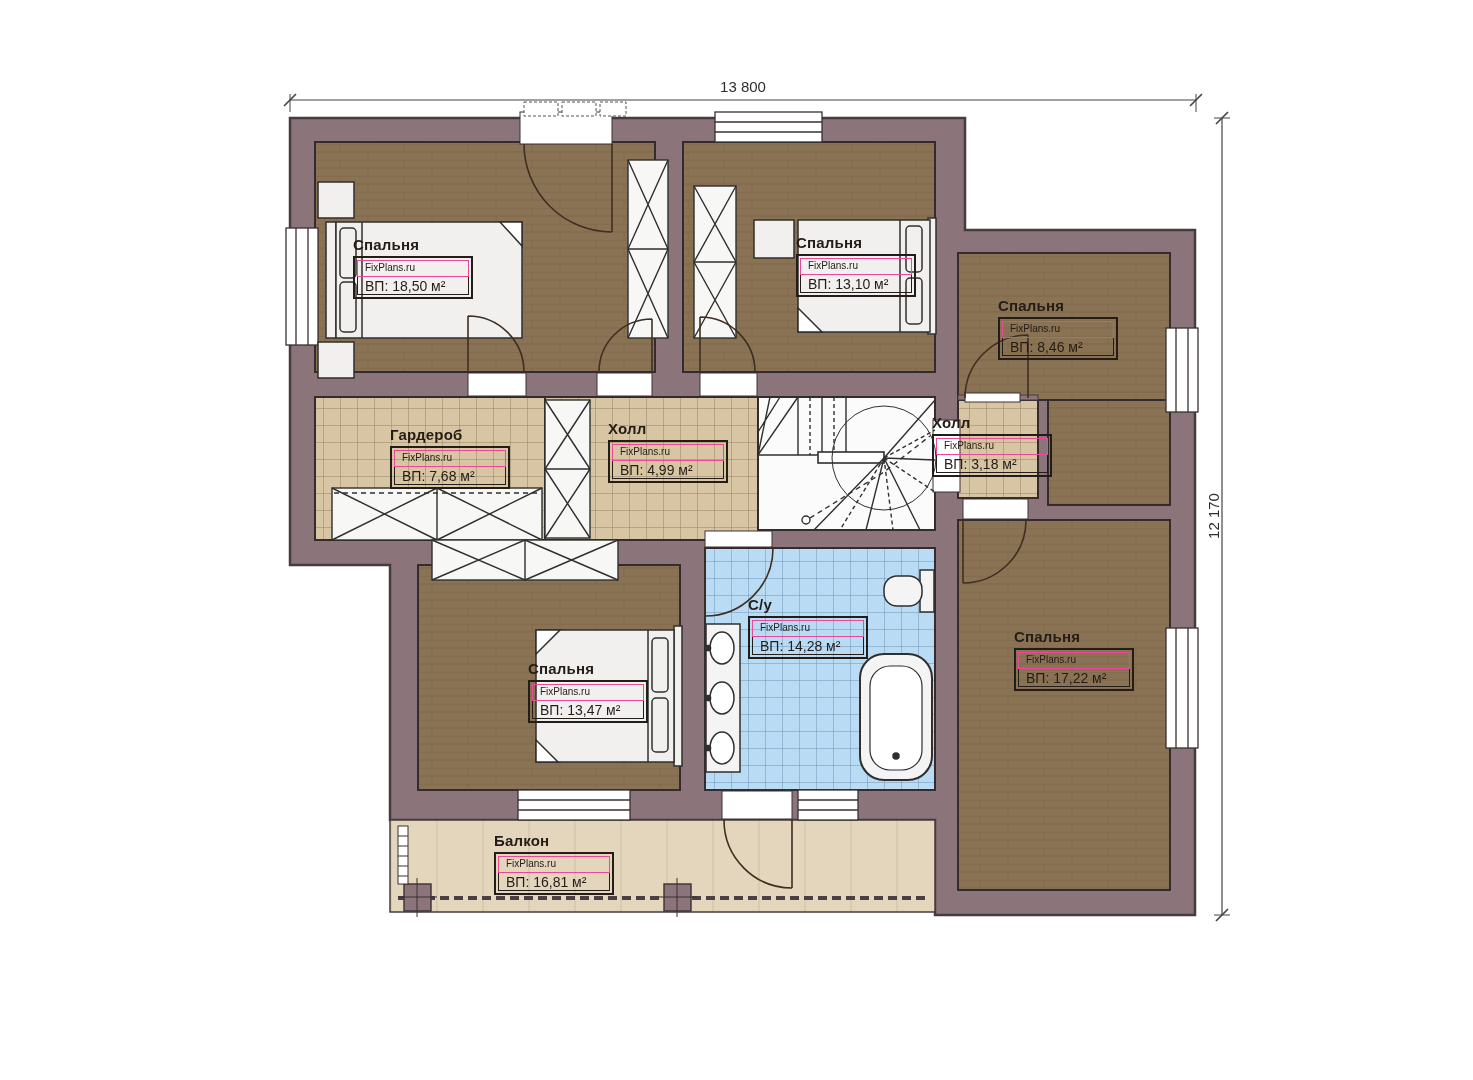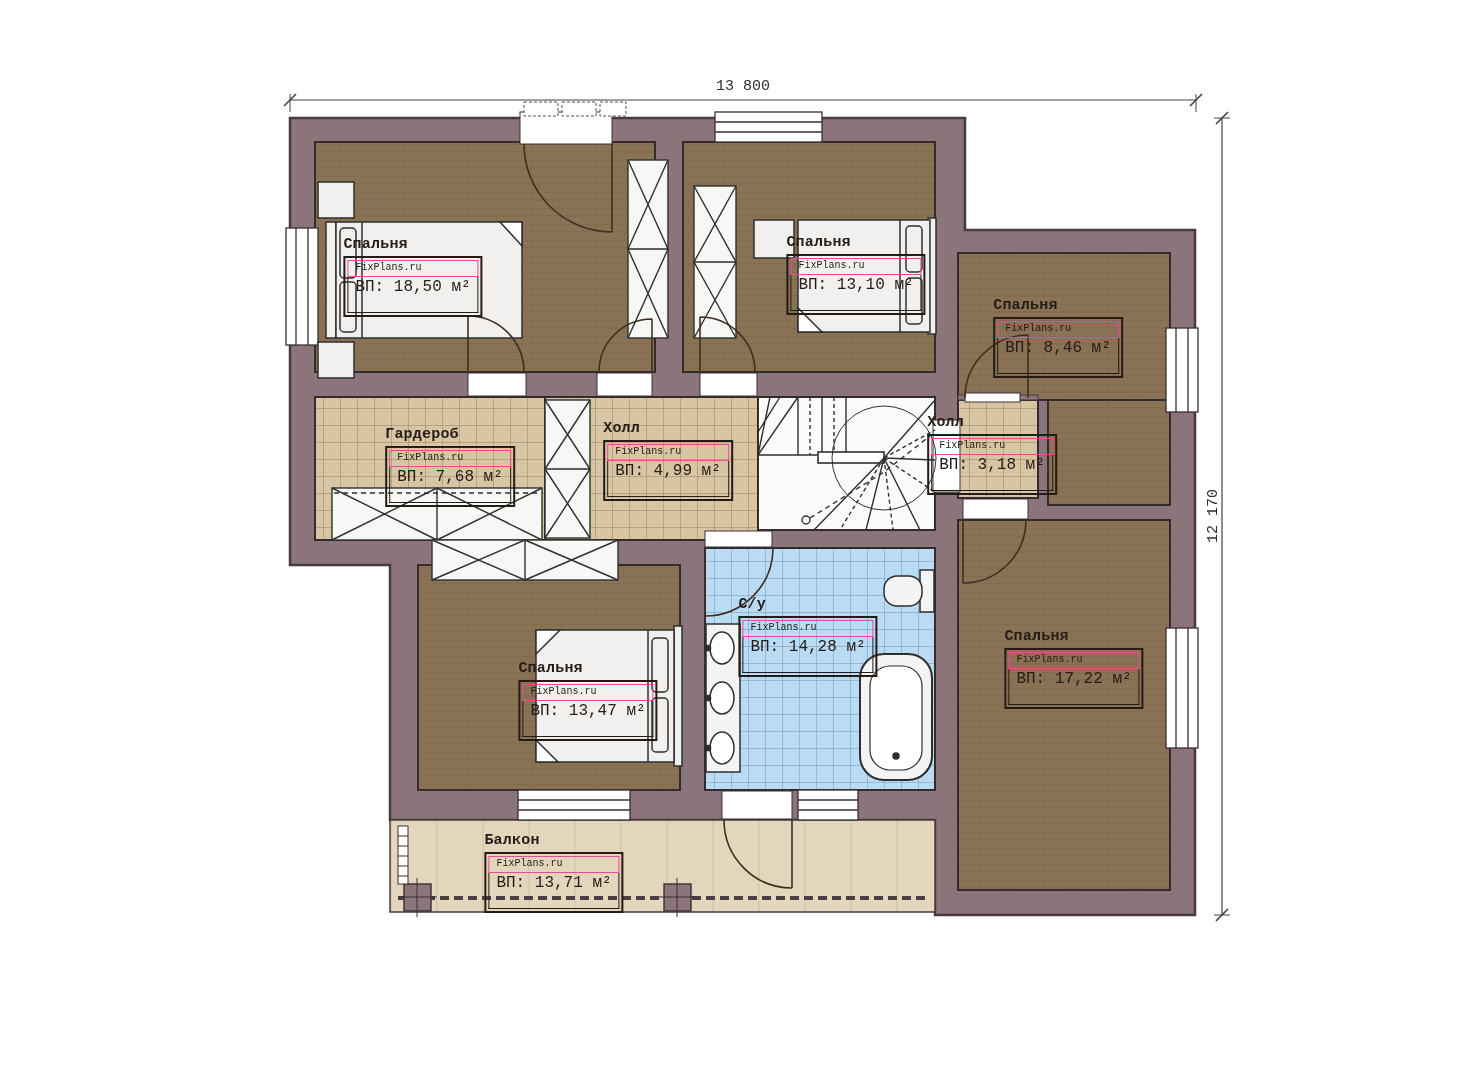--- a/index.html
+++ b/index.html
@@ -1,20 +1,20 @@
 <!DOCTYPE html>
 <html><head>
 <meta charset="utf-8">
 <style>
   html,body{margin:0;padding:0;background:#ffffff;}
   .plan-canvas{
     position:relative;
     width:1473px;height:1080px;
     background:#ffffff;
-    font-family:Liberation Mono, monospace;
+    font-family:Liberation Sans, sans-serif;
     overflow:hidden;
   }
   .plan-svg{position:absolute;left:0;top:0;}
   
   .room-label{
     position:absolute;
     transform:translateX(-50%);
     text-align:left;
     color:#241c16;
     line-height:1.15;
@@ -31,22 +31,22 @@
     background:transparent;
   }
   .room-brand{
     border:1px solid #ec4899;
     font-size:10px;
     padding:1px 7px 2px;
   }
   .room-area{
     border:1px solid #241c16;
     border-top:none;
-    font-size:16px;
-    padding:1px 7px 16px;
+    font-size:14px;
+    padding:1px 7px 0;
   }
   
   .dim{
     position:absolute;color:#2d2d2d;font-size:15px;white-space:nowrap;
   }
   .dim-top{left:743px;top:78px;transform:translateX(-50%);}
   .dim-right{left:1213px;top:516px;transform:translate(-50%,-50%) rotate(-90deg);}
 </style>
 </head>
 <body>
@@ -339,17 +339,17 @@
   <div class="room-box">
     <div class="room-brand">FixPlans.ru</div>
     <div class="room-area">ВП: 17,22 м²</div>
   </div>
 </div>
 
 <div class="room-label" style="left:554px;top:832px;">
   <div class="room-title">Балкон</div>
   <div class="room-box">
     <div class="room-brand">FixPlans.ru</div>
-    <div class="room-area">ВП: 13,71 м²</div>
+    <div class="room-area">ВП: 16,81 м²</div>
   </div>
 </div>
 
 </div>
 
 </body></html>

